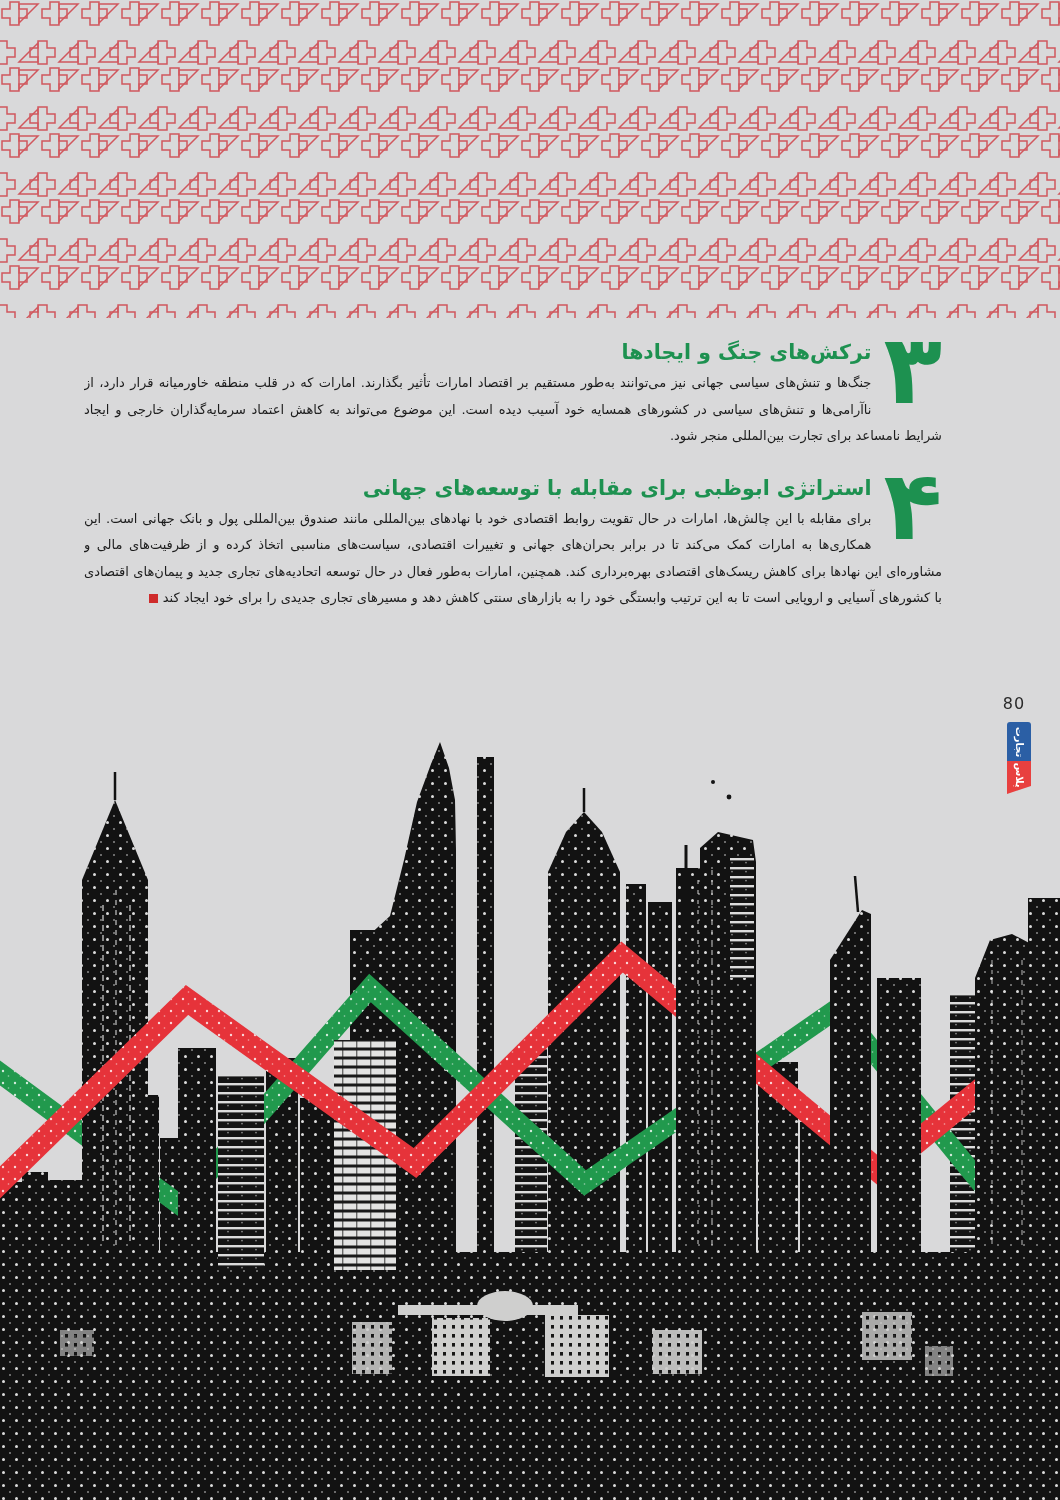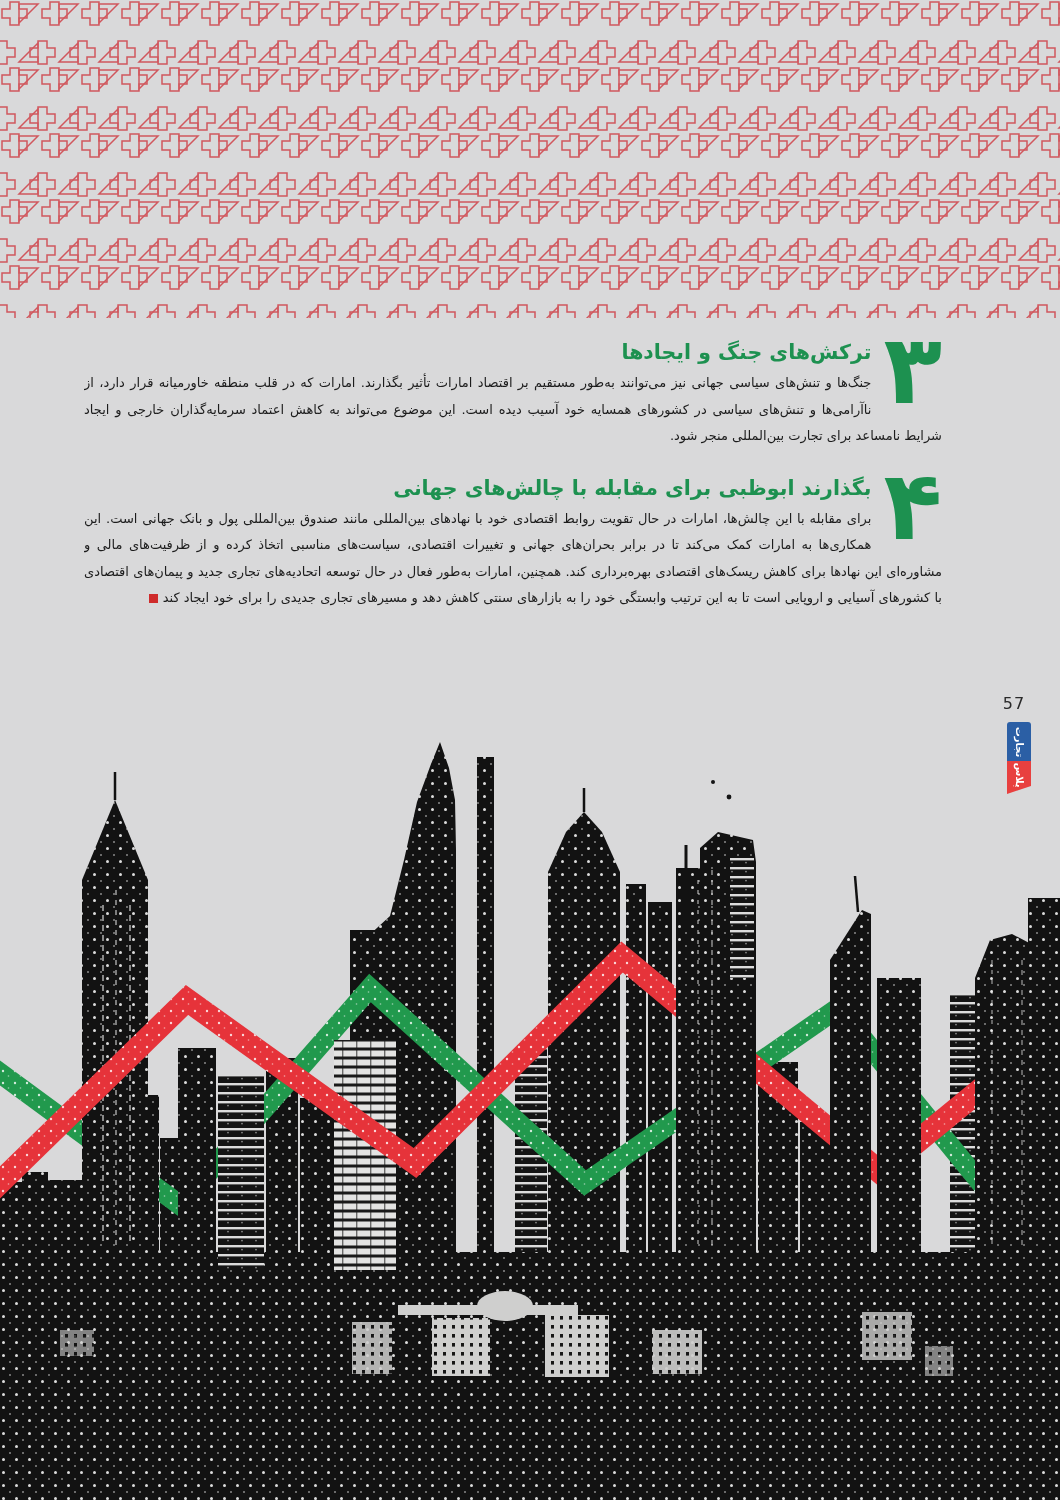--- a/index.html
+++ b/index.html
@@ -78,26 +78,26 @@
 </svg>
 
 <div class="article">
   <div class="section">
     <div class="big-num">۳</div>
     <h3 class="sec-title">ترکش‌های جنگ و ایجاد‌ها</h3>
     <p class="sec-body">جنگ‌ها و تنش‌های سیاسی جهانی نیز می‌توانند به‌طور مستقیم بر اقتصاد امارات تأثیر بگذارند. امارات که در قلب منطقه خاورمیانه قرار دارد، از ناآرامی‌ها و تنش‌های سیاسی در کشورهای همسایه خود آسیب دیده است. این موضوع می‌تواند به کاهش اعتماد سرمایه‌گذاران خارجی و ایجاد شرایط نامساعد برای تجارت بین‌المللی منجر شود.</p>
   </div>
   <div class="section">
     <div class="big-num">۴</div>
-    <h3 class="sec-title">بگذارند ابوظبی برای مقابله با چالش‌های جهانی</h3>
+    <h3 class="sec-title">استراتژی ابوظبی برای مقابله با توسعه‌های جهانی</h3>
     <p class="sec-body"><span>برای مقابله با این چالش‌ها، امارات در حال تقویت روابط اقتصادی خود با نهادهای بین‌المللی مانند صندوق بین‌المللی پول و بانک جهانی است. این همکاری‌ها به امارات کمک می‌کند تا در برابر بحران‌های جهانی و تغییرات اقتصادی، سیاست‌های مناسبی اتخاذ کرده و از ظرفیت‌های مالی و مشاوره‌ای این نهادها برای کاهش ریسک‌های اقتصادی بهره‌برداری کند. همچنین، امارات به‌طور فعال در حال توسعه اتحادیه‌های تجاری جدید و پیمان‌های اقتصادی با کشورهای آسیایی و اروپایی است تا به این ترتیب وابستگی خود را به بازارهای سنتی کاهش دهد و مسیرهای تجاری جدیدی را برای خود ایجاد کند</span><span class="endmark"></span></p>
   </div>
 </div>
 
-<div class="folio">57</div>
+<div class="folio">80</div>
 
 <div class="logo-tab">
   <div class="logo-blue">
     <span>تجارت</span>
   </div>
   <div class="logo-red">
     <span>پلاس</span>
   </div>
 </div>
 

